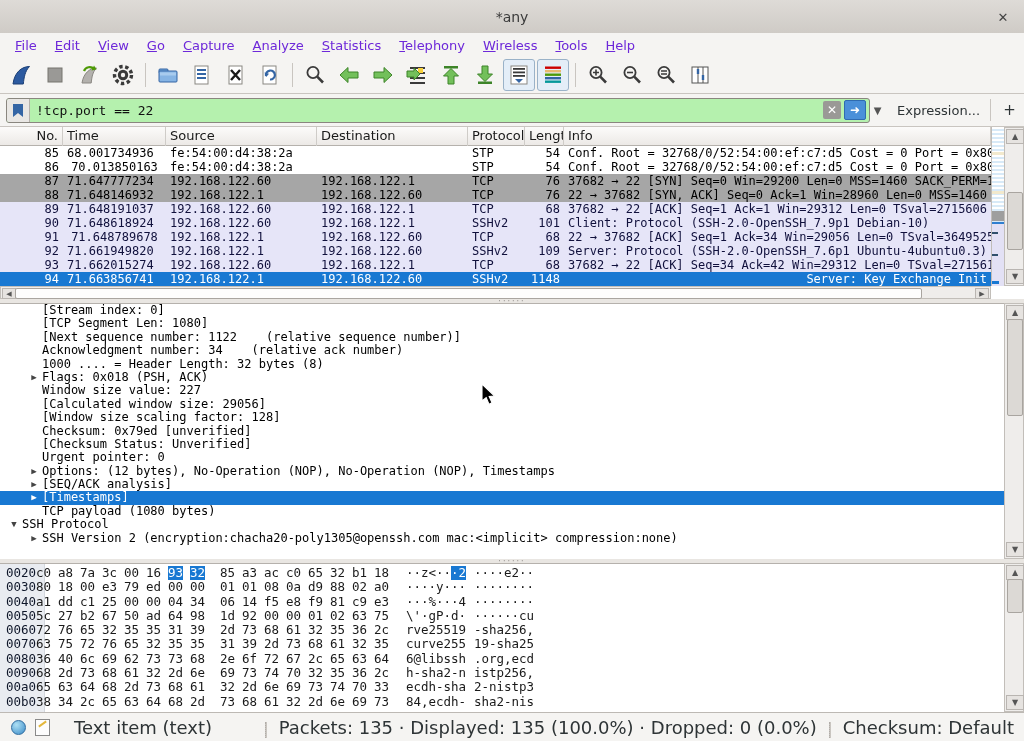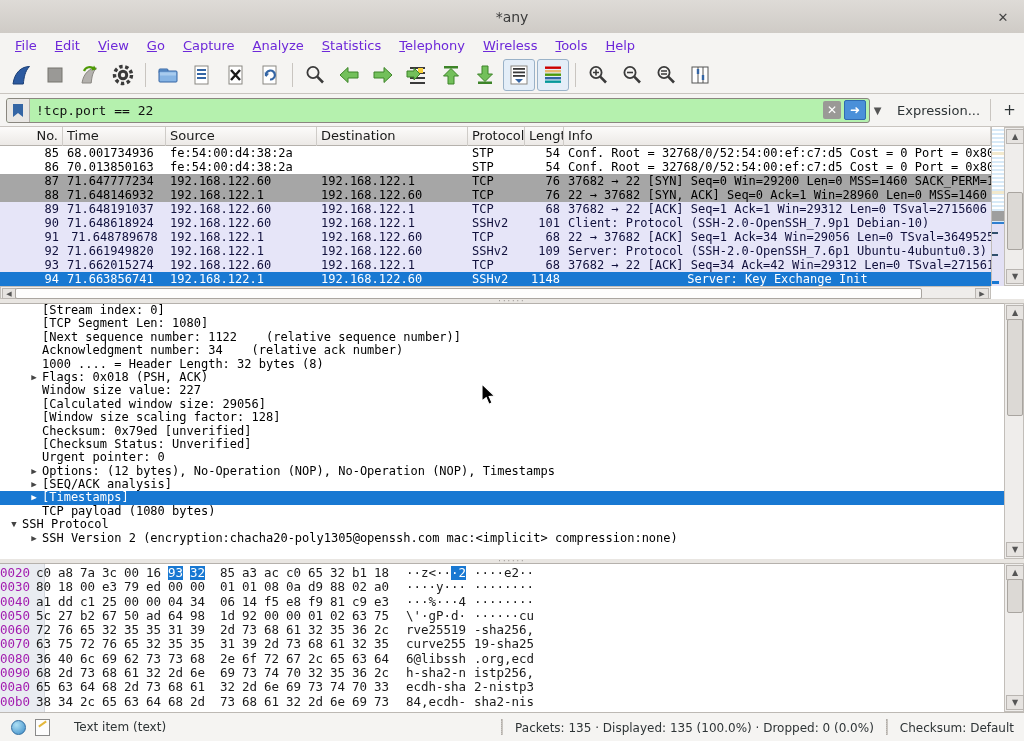--- a/index.html
+++ b/index.html
@@ -90,32 +90,32 @@
   .dline.sel{background:#1878d2;color:#fff;}
   .dline.sel .tri{color:#fff;}
   .vs-det{top:303px;left:1004px;height:256px;}
   .vs-hex{top:563px;left:1004px;height:149px;}
   
   .hexpane{position:absolute;top:563px;left:0;width:1024px;height:149px;background:#fff;
     border-top:1px solid #b5b1ac;box-sizing:border-box;overflow:hidden;
     font-family:"DejaVu Sans Mono","Liberation Mono",monospace;font-size:12.5px;padding-top:2px;}
   .hex-offcol{position:absolute;top:0;left:0;width:44px;height:149px;background:#e9ecf1;border-right:1px solid #d4d8de;}
   .hrow{position:relative;display:flex;height:14.3px;line-height:14.3px;white-space:pre;}
-  .hoff{width:32px;flex:0 0 auto;color:#a21caf;box-sizing:border-box;}
+  .hoff{width:32px;flex:0 0 auto;color:#0f172a;padding-left:6px;box-sizing:border-box;}
   .hbytes{margin-left:4px;color:#1a1a1a;}
   .hbyte{display:inline-block;width:15px;margin-right:7px;text-align:left;}
   .hbyte.gap{margin-right:15px;}
   .hbyte.selb{background:#1878d2;color:#fff;}
   .hascii{margin-left:10px;color:#1a1a1a;}
   .hach{display:inline-block;width:7.5px;}
   .hach.gap{margin-right:8px;}
   .hach.selb{background:#1878d2;color:#fff;}
   
   .statusbar{position:absolute;top:712px;left:0;width:1024px;height:29px;background:#f5f4f2;
-    border-top:1px solid #bdb9b4;box-sizing:border-box;display:flex;align-items:center;font-size:12px;color:#2e3436;}
+    border-top:1px solid #bdb9b4;box-sizing:border-box;display:flex;align-items:center;font-size:18px;color:#2e3436;}
   .expert-dot{width:15px;height:15px;border-radius:50%;margin-left:11px;
     background:radial-gradient(circle at 35% 30%,#aee0f4,#3b8bc8);border:1px solid #2f6ca0;box-sizing:border-box;}
   .comment-ic{width:13px;height:15px;background:#fdfdfd;border:1px solid #8a8a8a;margin-left:9px;position:relative;}
   .comment-ic::after{content:"";position:absolute;left:2px;top:3px;width:9px;height:2px;background:#e3b73c;transform:rotate(-35deg);}
   .sb-fieldinfo{margin-left:24px;}
   .sb-right{margin-left:auto;display:flex;align-items:flex-end;}
   .sb-vsep{width:1px;height:16px;background:#c9c5c0;margin:0 12px;border-left:1px dotted #b0aca8;}
   .sb-profile{margin-right:10px;}
   
   .cursor{position:absolute;left:480px;top:383px;pointer-events:none;}
@@ -320,21 +320,21 @@
           <span class="pcell" style="width: 63px; text-align: right;">85</span>
           <span class="pcell" style="width: 103px; text-align: left;">68.001734936</span>
           <span class="pcell" style="width: 151px; text-align: left;">fe:54:00:d4:38:2a</span>
           <span class="pcell" style="width: 151px; text-align: left;"></span>
           <span class="pcell" style="width: 57px; text-align: left;">STP</span>
           <span class="pcell" style="width: 39px; text-align: right;">54</span>
           <span class="pcell" style="width: 427px; text-align: left;">Conf. Root = 32768/0/52:54:00:ef:c7:d5  Cost = 0  Port = 0x8005</span>
         </div>
         <div class="prow row-white">
           <span class="pcell" style="width: 63px; text-align: right;">86</span>
-          <span class="pcell" style="width: 103px; text-align: left;">70.013850163</span>
+          <span class="pcell" style="width: 103px; text-align: center;">70.013850163</span>
           <span class="pcell" style="width: 151px; text-align: left;">fe:54:00:d4:38:2a</span>
           <span class="pcell" style="width: 151px; text-align: left;"></span>
           <span class="pcell" style="width: 57px; text-align: left;">STP</span>
           <span class="pcell" style="width: 39px; text-align: right;">54</span>
           <span class="pcell" style="width: 427px; text-align: left;">Conf. Root = 32768/0/52:54:00:ef:c7:d5  Cost = 0  Port = 0x8005</span>
         </div>
         <div class="prow row-gray">
           <span class="pcell" style="width: 63px; text-align: right;">87</span>
           <span class="pcell" style="width: 103px; text-align: left;">71.647777234</span>
           <span class="pcell" style="width: 151px; text-align: left;">192.168.122.60</span>
@@ -397,21 +397,21 @@
           <span class="pcell" style="width: 39px; text-align: right;">68</span>
           <span class="pcell" style="width: 427px; text-align: left;">37682 → 22 [ACK] Seq=34 Ack=42 Win=29312 Len=0 TSval=2715619</span>
         </div>
         <div class="prow row-sel">
           <span class="pcell" style="width: 63px; text-align: right;">94</span>
           <span class="pcell" style="width: 103px; text-align: left;">71.663856741</span>
           <span class="pcell" style="width: 151px; text-align: left;">192.168.122.1</span>
           <span class="pcell" style="width: 151px; text-align: left;">192.168.122.60</span>
           <span class="pcell" style="width: 57px; text-align: left;">SSHv2</span>
           <span class="pcell" style="width: 39px; text-align: right;">1148</span>
-          <span class="pcell" style="width: 427px; text-align: center;">Server: Key Exchange Init</span>
+          <span class="pcell" style="width: 427px; text-align: right;">Server: Key Exchange Init</span>
         </div>
       </div>
     <div class="packet-map">
       <div class="pm-seg pm-cream1"></div>
       <div class="pm-seg pm-cream2"></div>
       <div class="pm-seg pm-gray"></div>
       <div class="pm-seg pm-lav"></div>
       <div class="pm-seg pm-blue"></div>
       <div class="pm-seg pm-tick1"></div>
       <div class="pm-seg pm-tick2"></div>

